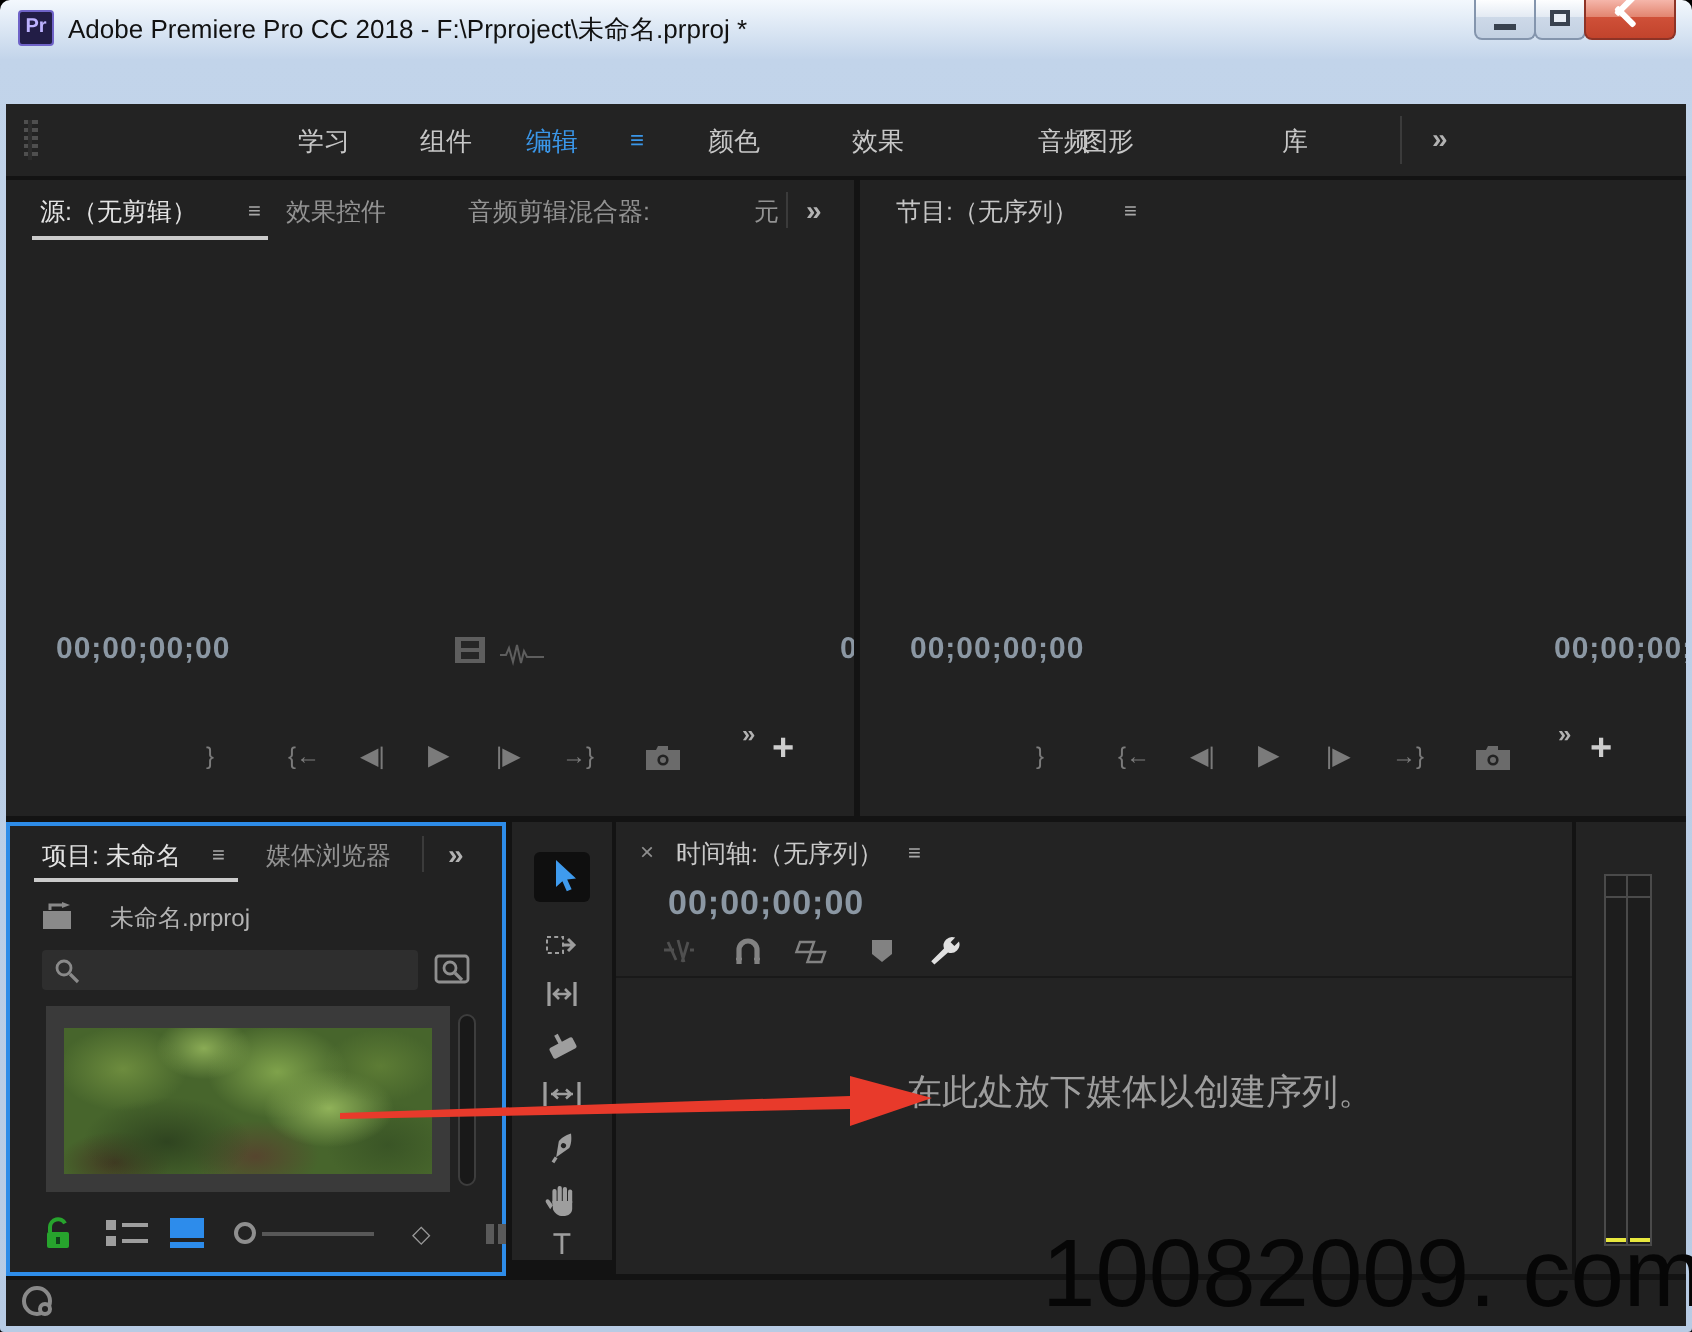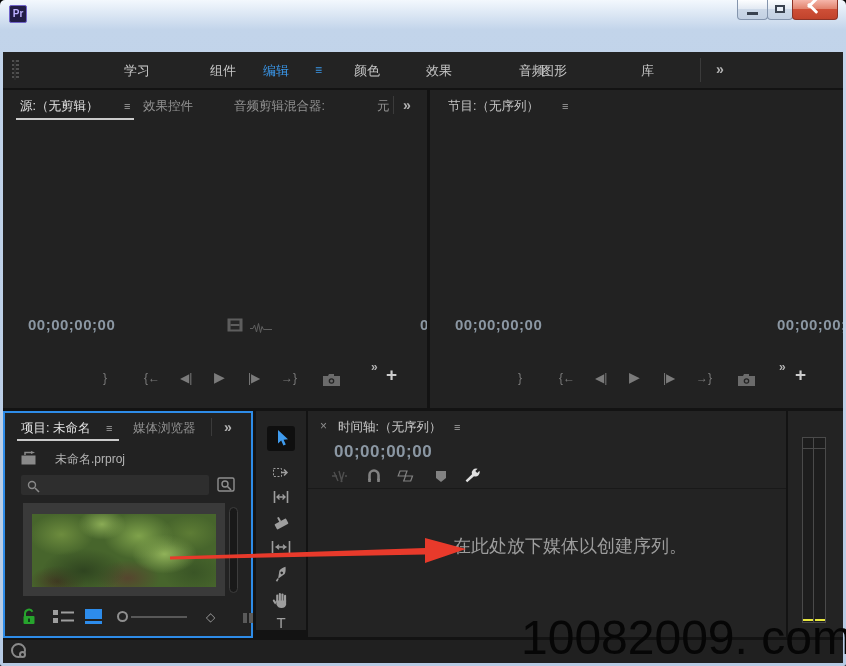--- a/index.html
+++ b/index.html
@@ -95,40 +95,41 @@
 .arrow{left:0;top:0;z-index:40;pointer-events:none}
 .hdr{left:0;top:0;height:30px;width:100%}
 </style>
 </head>
 <body>
 
 <div class="frame a">
 
   <div class="titlebar a">
     <div class="pricon a">Pr</div>
+    <div class="wtitle a">Adobe Premiere Pro CC 2018 - F:\Prproject\未命名.prproj *</div>
     <div class="winbtns a">
       <div class="wbtn min">
           <span class="gmin"></span>
         </div>
       <div class="wbtn max">
           <span class="gmax"></span>
         </div>
       <div class="wbtn close">
           <span class="gx1"></span>
           <span class="gx2"></span>
         </div>
     </div>
   </div>
 
 
   <div class="appbg a"></div>
 
   <div class="wsbar a">
     <div class="grip a"></div>
-    <span class="wstab a" style="left:121px">学习</span>
+    <span class="wstab a" style="left:146px">学习</span>
     <span class="wstab a" style="left:207px">组件</span>
     <span class="wstab on a" style="left:260px">编辑</span>
     <span class="wsmenu a" style="left:312px">≡</span>
     <span class="wstab a" style="left:351px">颜色</span>
     <span class="wstab a" style="left:423px">效果</span>
     <span class="wstab a" style="left:516px">音频</span>
     <span class="wstab a" style="left:538px">图形</span>
     <span class="wstab a" style="left:638px">库</span>
     <div class="wsdiv a"></div>
     <span class="ovf a" style="left:713px;top:9px">»</span>

